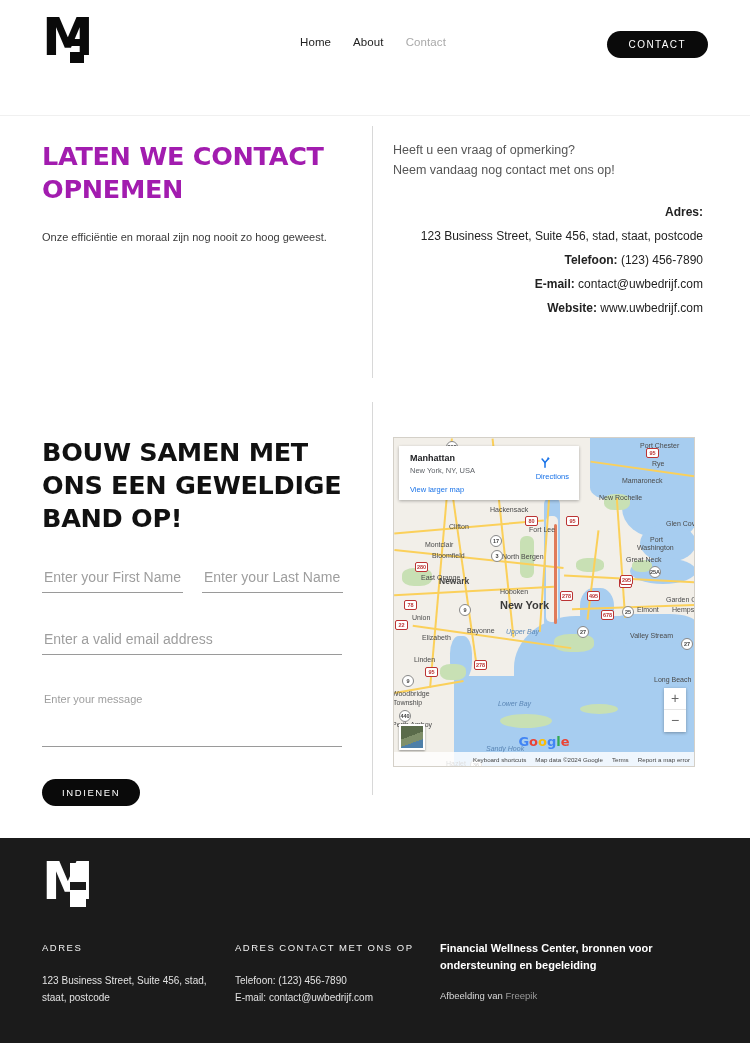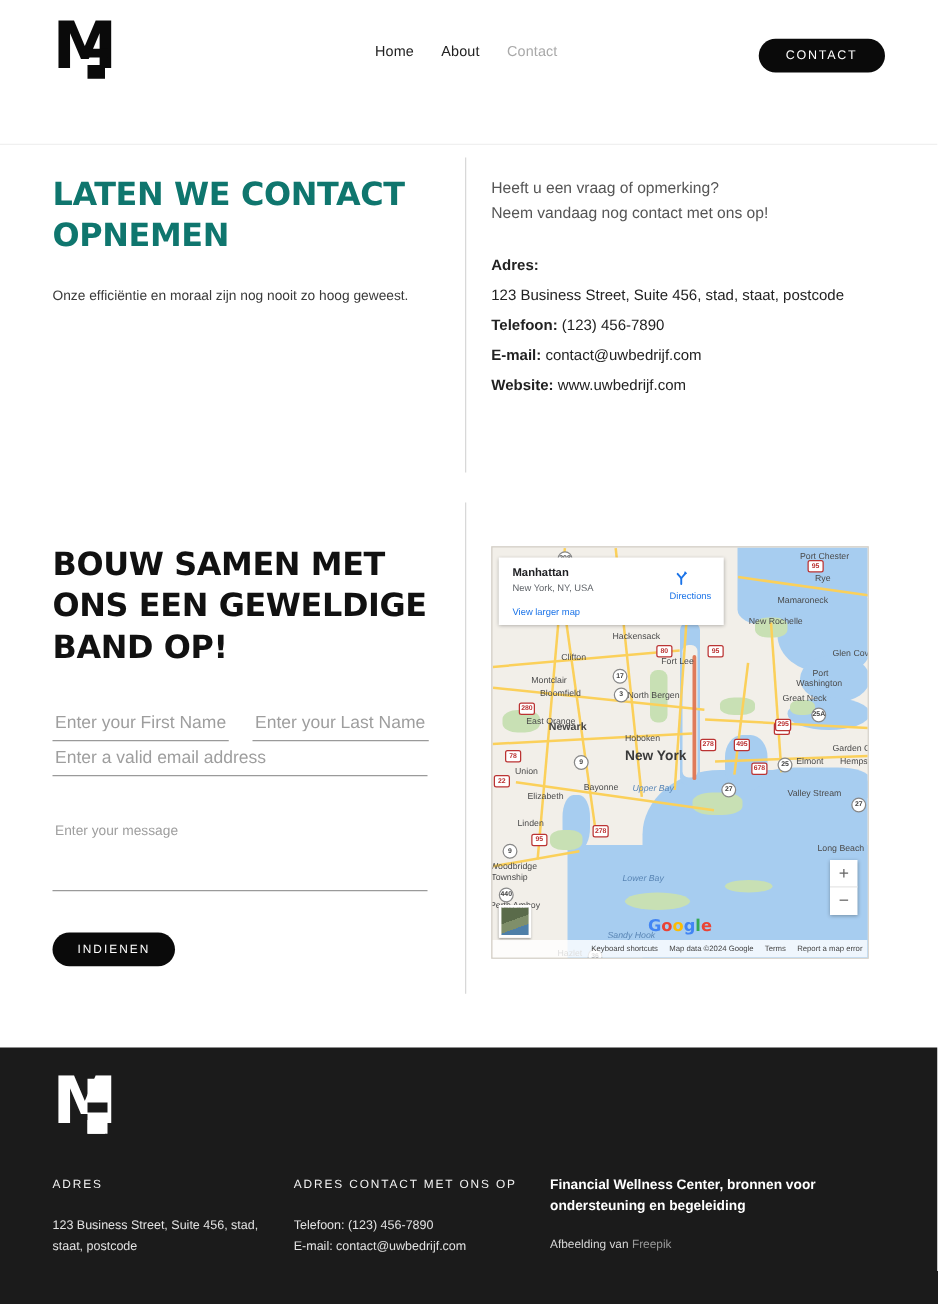--- a/index.html
+++ b/index.html
@@ -59,26 +59,26 @@
 
   
   .sec1 { position: absolute; top: 126px; left: 0; width: 750px; }
   .col-left-1 { position: absolute; left: 42px; top: 14px; width: 310px; }
   .vdiv1 { position: absolute; left: 372px; top: 0px; width: 1px; height: 252px; background: #d8d8d8; }
   .col-right-1 { position: absolute; left: 393px; top: 14px; width: 310px; }
 
   h1.title {
     font-family: "DejaVu Sans", sans-serif;
     font-weight: 700; font-size: 25.5px; line-height: 33px;
-    letter-spacing: -0.3px; color: #0f766e;
+    letter-spacing: -0.3px; color: #a21caf;
   }
   .subtitle { margin-top: 23px; font-size: 11px; color: #3a3a3a; line-height: 16px; }
 
   .intro { font-size: 12.5px; color: #555; line-height: 20px; }
-  .contact-list { margin-top: 20px; }
+  .contact-list { margin-top: 20px; text-align: right; }
   .contact-list p { font-size: 12px; color: #222; line-height: 24px; }
   .contact-list b { font-weight: 700; }
 
   
   .sec2 { position: absolute; top: 402px; left: 0; width: 750px; }
   .vdiv2 { position: absolute; left: 372px; top: 0; width: 1px; height: 393px; background: #d8d8d8; }
   .col-left-2 { position: absolute; left: 42px; top: 34px; width: 310px; }
   h2.title2 {
     font-family: "DejaVu Sans", sans-serif;
     font-weight: 700; font-size: 25.5px; line-height: 33px;
@@ -87,21 +87,21 @@
 
   .form { margin-top: 30px; width: 300px; }
   .row2 { display: flex; gap: 19px; }
   .field {
     border: none; border-bottom: 1px solid #9a9a9a; background: transparent;
     font-family: "Liberation Sans", sans-serif; font-size: 14px; color: #333;
     padding: 4px 2px 7px 2px; outline: none;
   }
   .field::placeholder { color: #9e9e9e; }
   .half { width: 141px; }
-  .full { width: 300px; }
+  .full { width: 300px; margin-top: 34px; }
   .msg {
     width: 300px; height: 58px; margin-top: 34px; resize: none;
     border: none; border-bottom: 1px solid #9a9a9a; background: transparent;
     font-family: "Liberation Sans", sans-serif; font-size: 11px; color: #333;
     padding: 4px 2px; outline: none; overflow: hidden;
   }
   .msg::placeholder { color: #9e9e9e; }
   .submit {
     margin-top: 28px; background: #0a0a0a; color: #fff; border: none;
     border-radius: 18px; height: 27px; padding: 0 20px;

